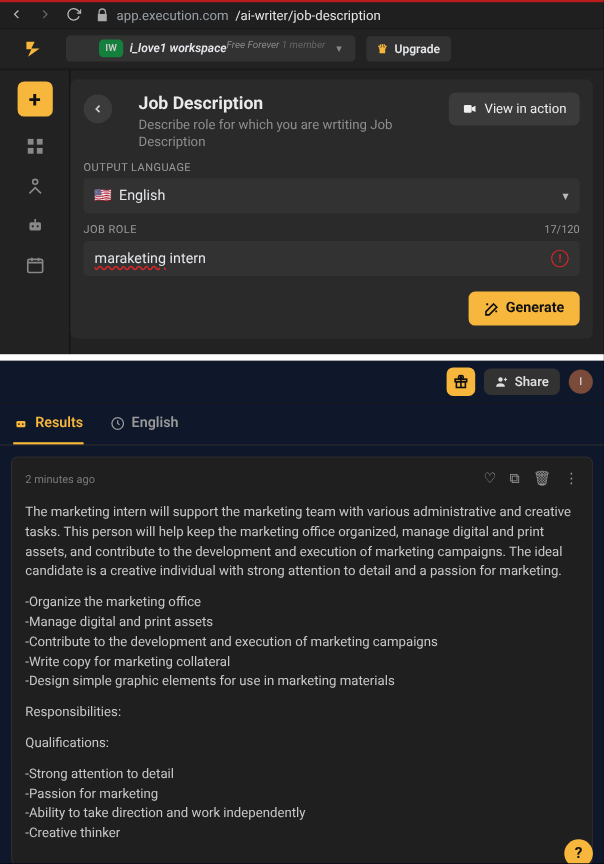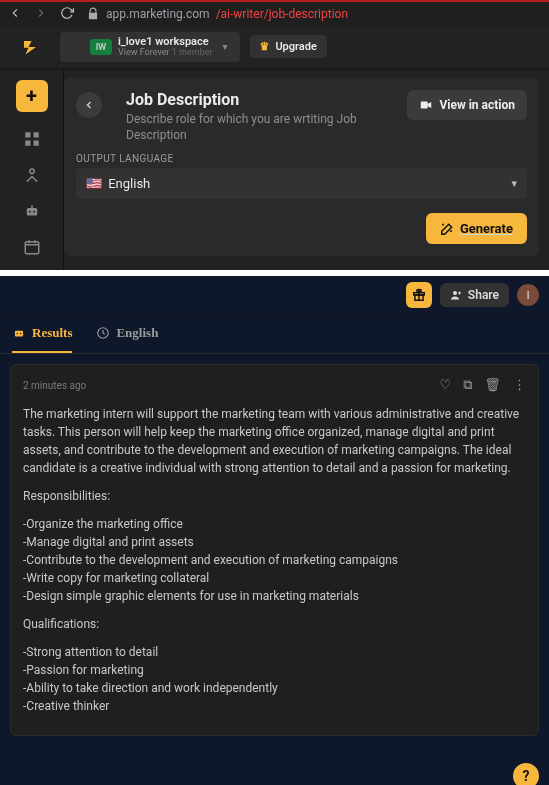--- a/index.html
+++ b/index.html
@@ -1,70 +1,70 @@
 <!DOCTYPE html>
 <html><head>
 <meta charset="utf-8">
 <style>
   * { box-sizing: border-box; margin: 0; padding: 0; }
   body { font-family: -apple-system, "Segoe UI", Roboto, Arial, sans-serif; background: #000; color: #d1d5db; width: 549px; height: 785px; overflow: hidden; display: flex; flex-direction: column; }
   .browser-bar { height: 26px; background: #1f1f1f; border-top: 2px solid #b91c1c; display: flex; align-items: center; padding: 0 8px; gap: 12px; font-size: 12px; color: #bbb; }
   .browser-bar svg { width: 14px; height: 14px; }
   .url { display: flex; align-items: center; gap: 6px; color:#bbb; }
   .url span { color:#9aa0a6; }
-  .url .path { color:#ef4444; }
+  .url .path { color:#e5e5e5; }
   .workspace-bar { display: flex; align-items: center; padding: 6px 10px; gap:10px; border-bottom: 2px solid #1b1b1b; }
   .logo { width: 40px; display:flex; align-items:center; justify-content:center; }
   .logo svg { width:18px; height:18px; }
   .ws-box { background:#323232; border-radius:4px; padding:4px 8px; display:flex; align-items:center; gap:6px; }
   .ws-avatar { width:22px; height:16px; background:#15803d; border-radius:4px; display:flex; align-items:center; justify-content:center; font-size:9px; color:#ccc; font-weight:600;margin-left:22px;}
-  .ws-text { display:flex; flex-direction:column; line-height:1.1;}
+  .ws-text { display:flex; flex-direction:row; line-height:1.1;font-style:italic;}
   .ws-text .name { font-size:11px; color:#e5e7eb; font-weight:600;}
   .ws-text .sub { font-size:9px; color:#8a8a8a;}
   .ws-caret { color:#888; font-size:10px; padding:0 4px;}
   .upgrade { background:#323232; border-radius:4px; padding:5px 10px; display:flex; align-items:center; gap:6px; font-size:11px; color:#e5e7eb; font-weight:600;}
   .upgrade .crown { color:#f6b73c; }
 
   .side-rail { width:64px; display:flex; flex-direction:column; align-items:center; gap:18px; padding-top:10px; border-right:1px solid #111;}
   .add-btn { width:32px; height:32px; background:#f6b73c; border-radius:6px; display:flex; align-items:center; justify-content:center; color:#111; font-size:20px; font-weight:700;}
   .rail-icon { width:18px; height:18px; color:#888;}
   .rail-icon svg { width:18px; height:18px; }
 
   .main-panel { flex:1; padding:8px 10px 14px 0; display:flex; flex-direction:column;}
   .card { background:#2a2a2a; border-radius:6px; padding:12px; display:flex; flex-direction:column; gap:10px; }
   .hero { display:flex; align-items:flex-start; justify-content:space-between; gap:10px;}
   .hero-left { display:flex; gap:24px; align-items:flex-start; flex:1;}
   .back-circle { width:26px; height:26px; background:#3b3b3b; border-radius:50%; display:flex; align-items:center; justify-content:center; color:#ccc; font-size:14px; margin-top:2px; flex:0 0 auto;}
   .hero-title { color:#eaeaea; font-size:16px; font-weight:700;}
   .hero-sub { color:#8e8e8e; font-size:12px; margin-top:2px; max-width:260px; line-height:1.35;}
-  .view-btn { background:#3b3b3b; border-radius:6px; padding:8px 12px; display:flex; align-items:center; gap:6px; color:#eee; font-size:12px; font-weight:700; flex:0 0 auto;}
+  .view-btn { background:#3b3b3b; border-radius:6px; padding:8px 12px; display:flex; align-items:center; gap:6px; color:#eee; font-size:12px; font-weight:400; flex:0 0 auto;}
   .view-btn svg { width:14px; height:14px; }
 
   .field-label { font-size:10px; color:#9a9a9a; letter-spacing:0.4px; }
   .field-row { display:flex; justify-content:space-between; align-items:center; }
   .counter { font-size:10px; color:#9a9a9a;}
   .select, .text-input { background:#323232; border-radius:4px; padding:8px 10px; display:flex; align-items:center; justify-content:space-between; color:#e5e7eb; font-size:13px;}
   .select .left { display:flex; align-items:center; gap:6px;}
   .flag { font-size:13px; }
   .caret-down { color:#bbb; font-size:11px;}
   .spell-underline { text-decoration: underline wavy #dc2626; text-underline-offset:2px;}
   .warn-badge { width:16px; height:16px; border:1.5px solid #dc2626; color:#dc2626; border-radius:50%; display:flex; align-items:center; justify-content:center; font-size:10px; font-weight:700; margin-left:8px;}
-  .gen-row { display:flex; justify-content:flex-end; margin-top:4px;text-decoration:underline;}
+  .gen-row { display:flex; justify-content:flex-end; margin-top:4px;}
   .generate-btn { background:#f6b73c; color:#111; border-radius:6px; padding:8px 14px; display:flex; align-items:center; gap:6px; font-weight:700; font-size:13px;}
   .generate-btn svg { width:14px; height:14px; }
 
   .gap { height:6px; background:#fff;}
 
   .bottom-bar { display:flex; justify-content:flex-end; align-items:center; gap:8px; padding:6px 10px; border-bottom:1px solid #1b1b1b;}
   .gift { width:26px; height:26px; background:#f6b73c; border-radius:6px; display:flex; align-items:center; justify-content:center; color:#111; font-size:14px;}
   .share { background:#323232; border-radius:6px; padding:5px 10px; display:flex; align-items:center; gap:6px; color:#ddd; font-size:12px; font-weight:600;}
   .avatar-sm { width:22px; height:22px; border-radius:50%; background:#7a4a3a; display:flex; align-items:center; justify-content:center; font-size:10px; color:#eee;}
 
   .tabs { display:flex; gap:24px; padding:0 12px; border-bottom:1px solid #2b2b2b;}
-  .tab { display:flex; align-items:center; gap:6px; padding:10px 0; font-size:13px; font-weight:600; color:#9a9a9a; border-bottom:2px solid transparent;font-family:Liberation Serif, serif;}
+  .tab { display:flex; align-items:center; gap:6px; padding:10px 0; font-size:13px; font-weight:600; color:#9a9a9a; border-bottom:2px solid transparent;}
   .tab.active { color:#f6b73c; border-bottom-color:#f6b73c;}
   .tab svg { width:14px; height:14px; }
 
   .result-card { margin:10px; background:#1f1f1f; border:1px solid #2c2c2c; border-radius:6px; padding:10px 12px; display:flex; flex-direction:column; gap:10px; font-size:12px; color:#c8c8c8; line-height:1.5;}
   .result-head { display:flex; justify-content:space-between; align-items:center;}
   .timestamp { font-size:10px; color:#7a7a7a;}
   .actions { display:flex; gap:12px; color:#9a9a9a;}
   .actions span { font-size:13px; }
 
   .help-fab { position:absolute; right:10px; bottom:-4px; width:26px; height:26px; background:#f6b73c; border-radius:50%; display:flex; align-items:center; justify-content:center; color:#111; font-weight:700; font-size:14px;}
@@ -85,38 +85,38 @@
         <path d="M9 18l6-6-6-6"></path>
       </svg></span>
   <span><svg viewBox="0 0 24 24" fill="none" stroke="#bbb" stroke-width="2">
         <path d="M23 4v6h-6"></path>
         <path d="M20.49 15a9 9 0 1 1-2.12-9.36L23 10"></path>
       </svg></span>
   <div class="url">
     <svg viewBox="0 0 24 24" fill="#aaa">
         <path d="M6 10V7a6 6 0 1 1 12 0v3h1v11H5V10h1zm2 0h8V7a4 4 0 1 0-8 0v3z"></path>
       </svg>
-    <span>app.marketing.com</span>
+    <span>app.execution.com</span>
       <span class="path">/ai-writer/job-description</span>
   </div>
 </div>
 
 <div class="upper-wrap">
 
 <div class="workspace-bar">
   <div class="logo">
     <svg viewBox="0 0 24 24">
           <path d="M4 4 L14 4 L10 12 L20 12 L6 22 L10 13 L4 13 Z" fill="#f6b73c"></path>
         </svg>
   </div>
   <div class="ws-box">
     <div class="ws-avatar">IW</div>
     <div class="ws-text">
       <span class="name">i_love1 workspace</span>
-      <span class="sub"><span>View Forever</span> <span style="color:#666">1 member</span></span>
+      <span class="sub"><span>Free Forever</span> <span style="color:#666">1 member</span></span>
     </div>
     <span class="ws-caret">▾</span>
   </div>
   <div class="upgrade">
     <span class="crown">♛</span>
     <span>Upgrade</span>
   </div>
 </div>
 
 <div style="display:flex;">
@@ -171,20 +171,30 @@
         <div class="field-label">OUTPUT LANGUAGE</div>
         <div class="select" style="margin-top:4px;">
           <div class="left">
                 <span class="flag">🇺🇸</span>
                 <span>English</span>
               </div>
           <span class="caret-down">▾</span>
         </div>
       </div>
 
+      <div>
+        <div class="field-row">
+          <div class="field-label">JOB ROLE</div>
+          <div class="counter">17/120</div>
+        </div>
+        <div class="text-input" style="margin-top:4px;">
+          <span style="flex:1"><span class="spell-underline">maraketing</span><span> intern</span></span>
+          <span class="warn-badge">!</span>
+        </div>
+      </div>
 
       <div class="gen-row">
         <div class="generate-btn">
           <svg viewBox="0 0 24 24" fill="none" stroke="#111" stroke-width="2.5">
                 <path d="M15 4l5 5L8 21l-5-0 0-5z"></path>
                 <path d="M5 3v3M3.5 4.5h3M19 14v3M17.5 15.5h3"></path>
               </svg>
           <span>Generate</span>
         </div>
       </div>
@@ -238,28 +248,28 @@
       <span class="timestamp">2 minutes ago</span>
       <div class="actions">
         <span>♡</span>
         <span>⧉</span>
         <span>🗑</span>
         <span>⋮</span>
       </div>
     </div>
     <div class="result-body">
       <p>The marketing intern will support the marketing team with various administrative and creative tasks. This person will help keep the marketing office organized, manage digital and print assets, and contribute to the development and execution of marketing campaigns. The ideal candidate is a creative individual with strong attention to detail and a passion for marketing.</p>
-      <p>Responsibilities:</p>
       <p id="resp-list">
           <span class="line">-Organize the marketing office</span>
           <span class="line">-Manage digital and print assets</span>
           <span class="line">-Contribute to the development and execution of marketing campaigns</span>
           <span class="line">-Write copy for marketing collateral</span>
           <span class="line">-Design simple graphic elements for use in marketing materials</span>
         </p>
+      <p>Responsibilities:</p>
       <p>Qualifications:</p>
       <p id="qual-list">
           <span class="line">-Strong attention to detail</span>
           <span class="line">-Passion for marketing</span>
           <span class="line">-Ability to take direction and work independently</span>
           <span class="line">-Creative thinker</span>
         </p>
     </div>
   </div>
 

